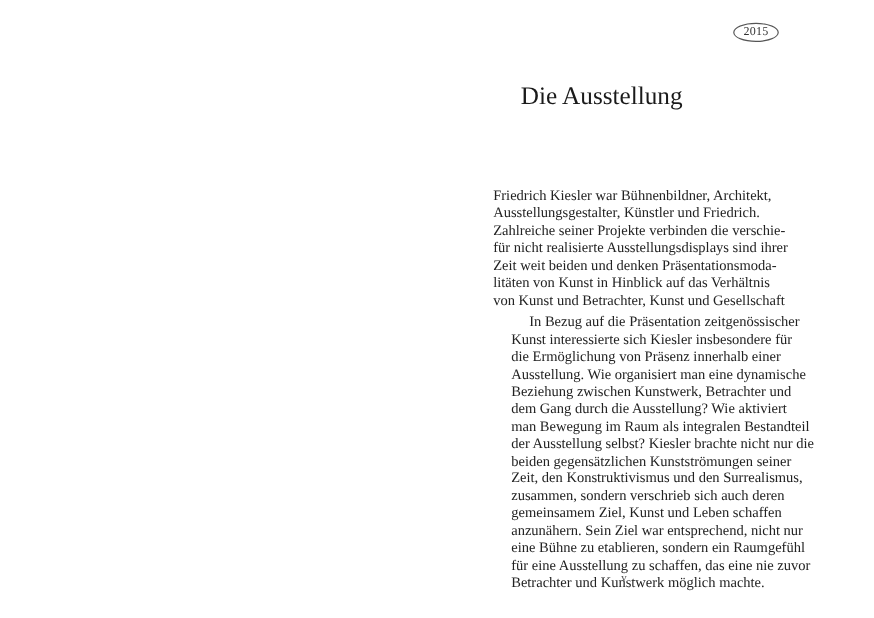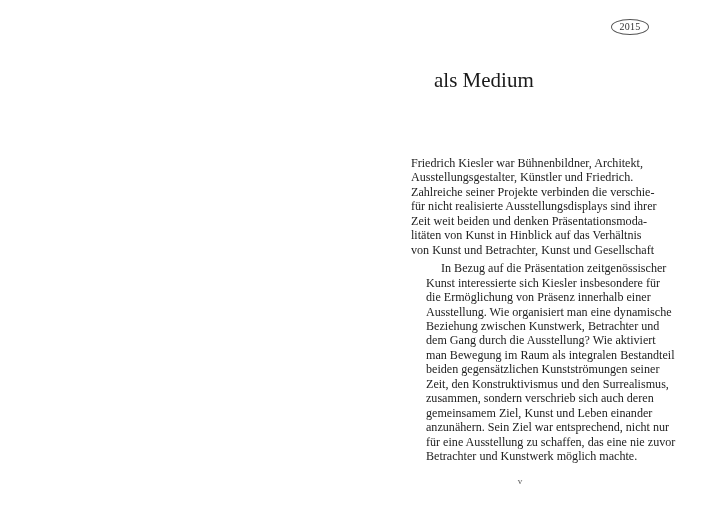--- a/index.html
+++ b/index.html
@@ -96,45 +96,47 @@
 </head>
 <body>
 
 <div class="spread">
   <div class="page-left"></div>
   <div class="page-right"></div>
 
   <div class="year-badge">2015</div>
 
   <h1 class="chapter-title">
-    <span>als Medium</span>
+    <span>Die Ausstellung</span>
   </h1>
 
   <div class="body-text" id="body-text">
       <p>
         <span class="line">Friedrich Kiesler war Bühnenbildner, Architekt,</span>
         <span class="line">Ausstellungsgestalter, Künstler und Friedrich.</span>
         <span class="line">Zahlreiche seiner Projekte verbinden die verschie-</span>
         <span class="line">für nicht realisierte Ausstellungsdisplays sind ihrer</span>
         <span class="line">Zeit weit beiden und denken Präsentationsmoda-</span>
         <span class="line">litäten von Kunst in Hinblick auf das Verhältnis</span>
         <span class="line">von Kunst und Betrachter, Kunst und Gesellschaft</span>
       </p>
       <p class="indent">
         <span class="line" style="padding-left: 15px;">In Bezug auf die Präsentation zeitgenössischer</span>
         <span class="line">Kunst interessierte sich Kiesler insbesondere für</span>
         <span class="line">die Ermöglichung von Präsenz innerhalb einer</span>
         <span class="line">Ausstellung. Wie organisiert man eine dynamische</span>
         <span class="line">Beziehung zwischen Kunstwerk, Betrachter und</span>
         <span class="line">dem Gang durch die Ausstellung? Wie aktiviert</span>
         <span class="line">man Bewegung im Raum als integralen Bestandteil</span>
+        <span class="line">der Ausstellung selbst? Kiesler brachte nicht nur die</span>
         <span class="line">beiden gegensätzlichen Kunstströmungen seiner</span>
         <span class="line">Zeit, den Konstruktivismus und den Surrealismus,</span>
         <span class="line">zusammen, sondern verschrieb sich auch deren</span>
-        <span class="line">gemeinsamem Ziel, Kunst und Leben einander</span>
+        <span class="line">gemeinsamem Ziel, Kunst und Leben schaffen</span>
         <span class="line">anzunähern. Sein Ziel war entsprechend, nicht nur</span>
+        <span class="line">eine Bühne zu etablieren, sondern ein Raumgefühl</span>
         <span class="line">für eine Ausstellung zu schaffen, das eine nie zuvor</span>
         <span class="line last">Betrachter und Kunstwerk möglich machte.</span>
       </p>
     </div>
 
   <div class="folio">v</div>
 </div>
 
 </body></html>

